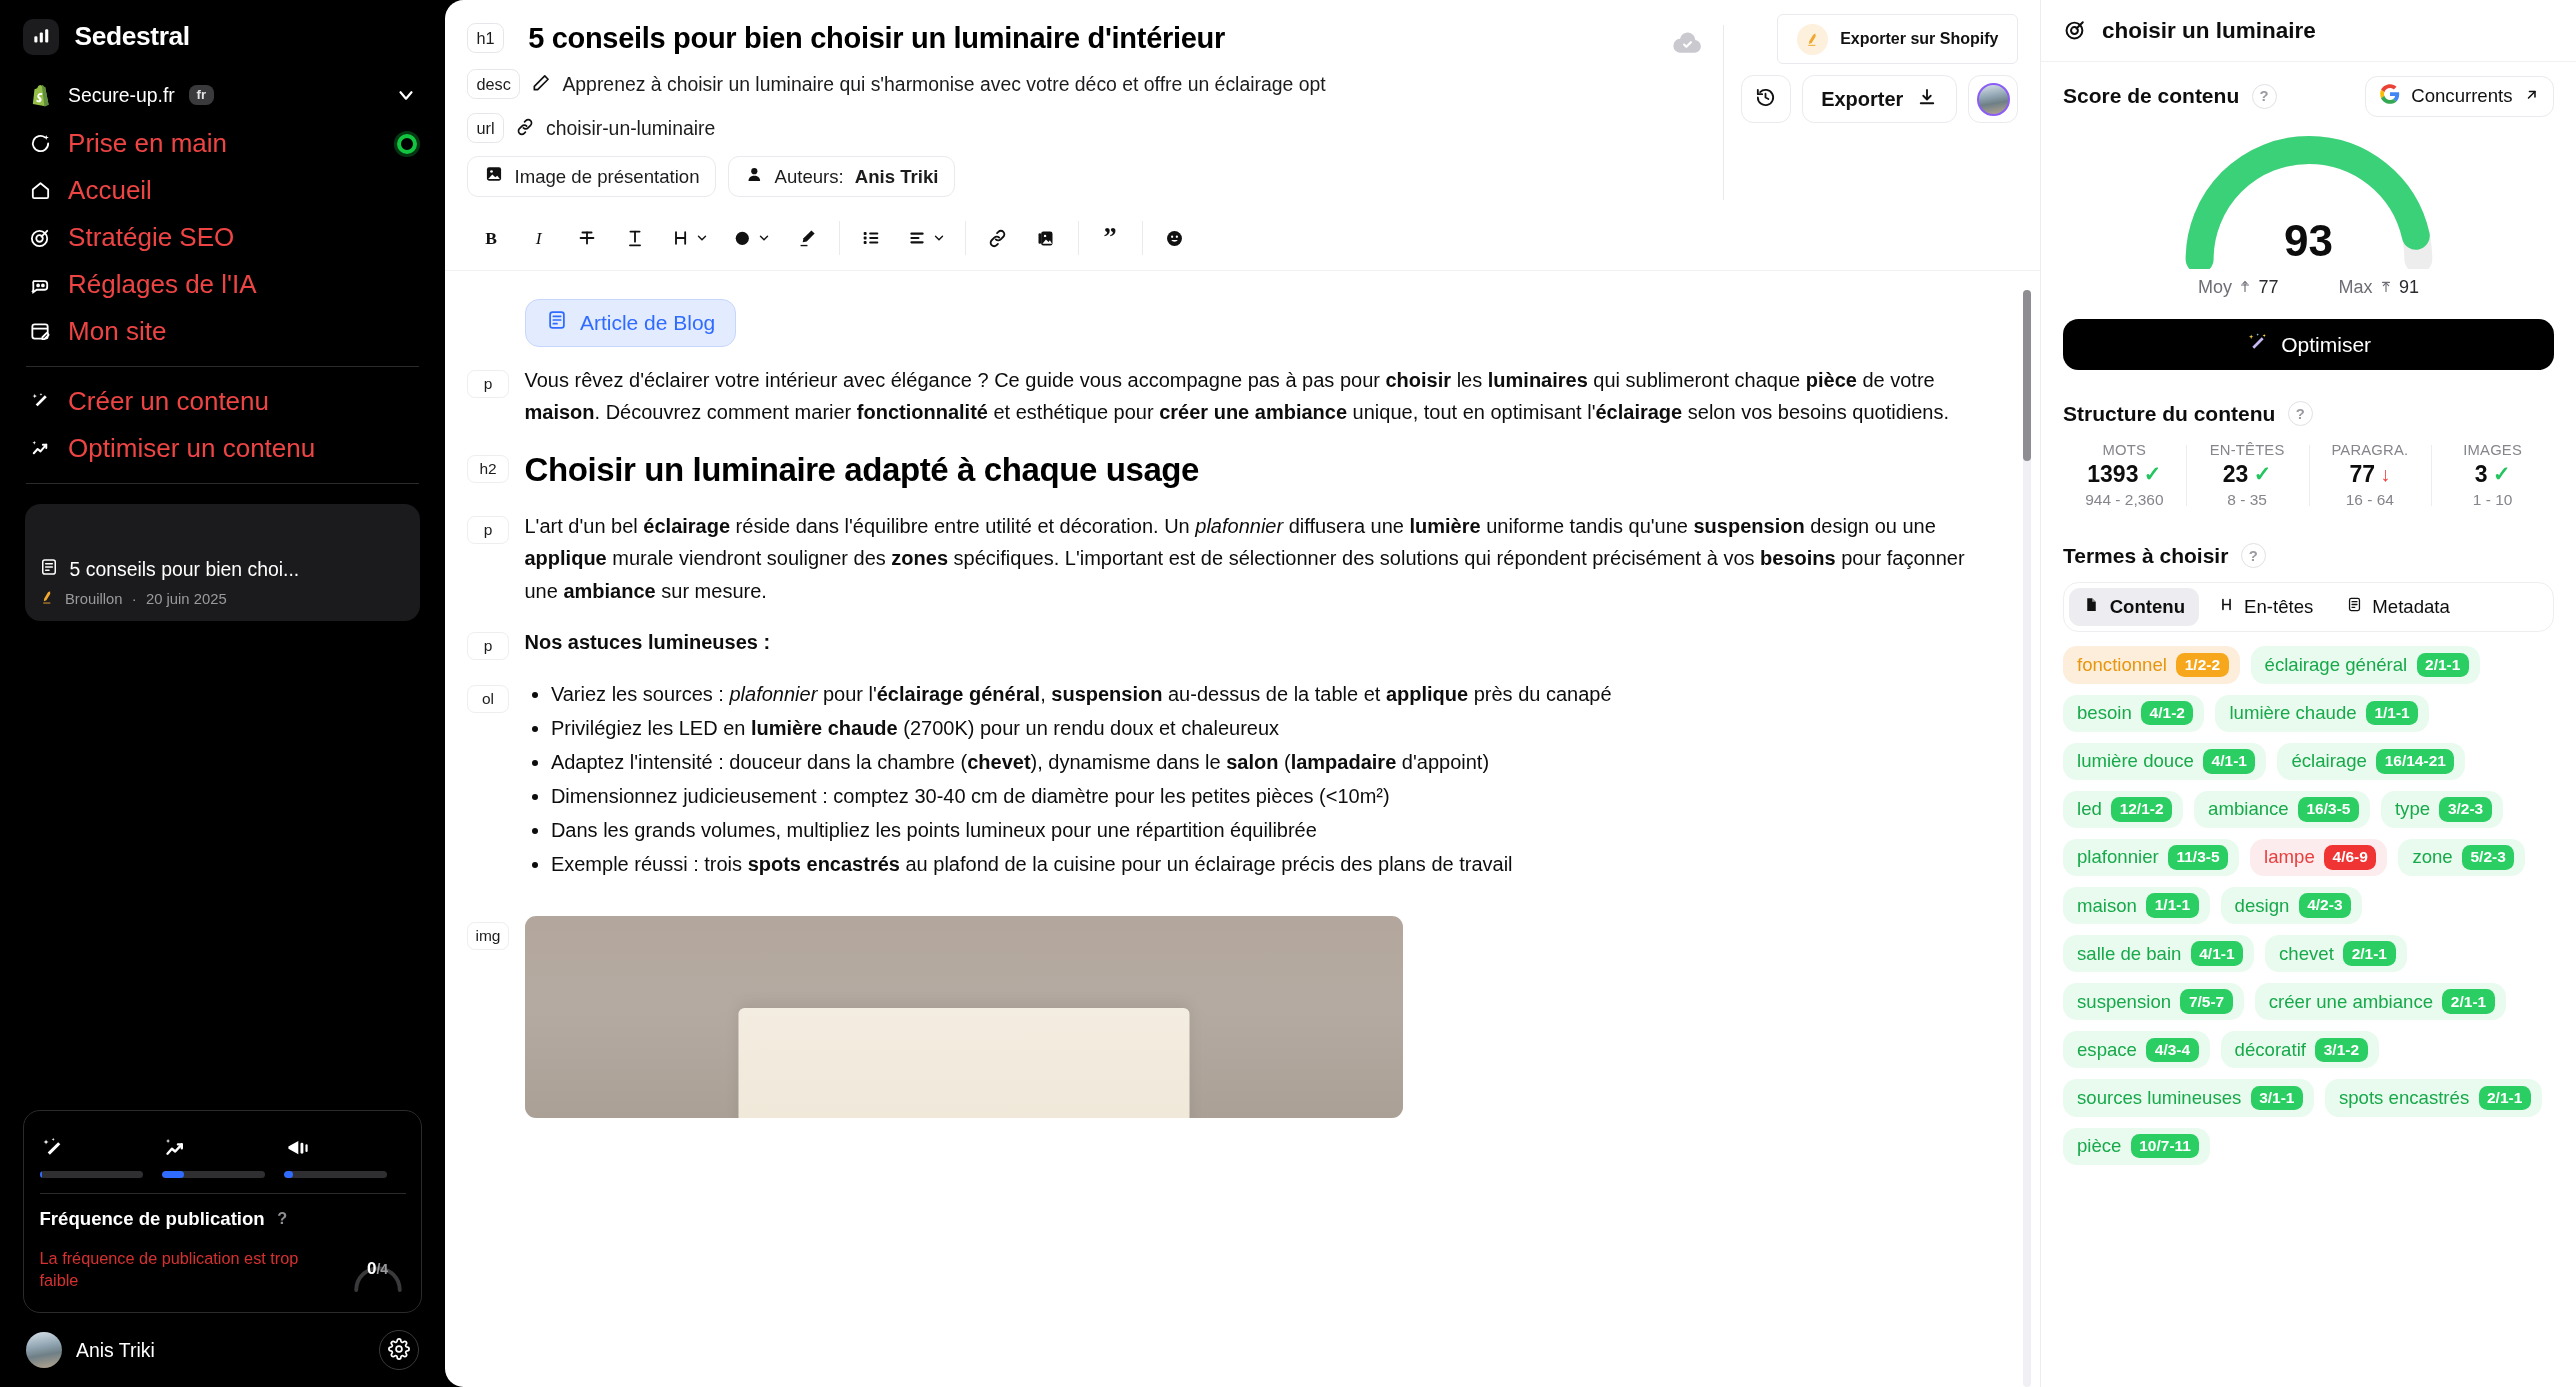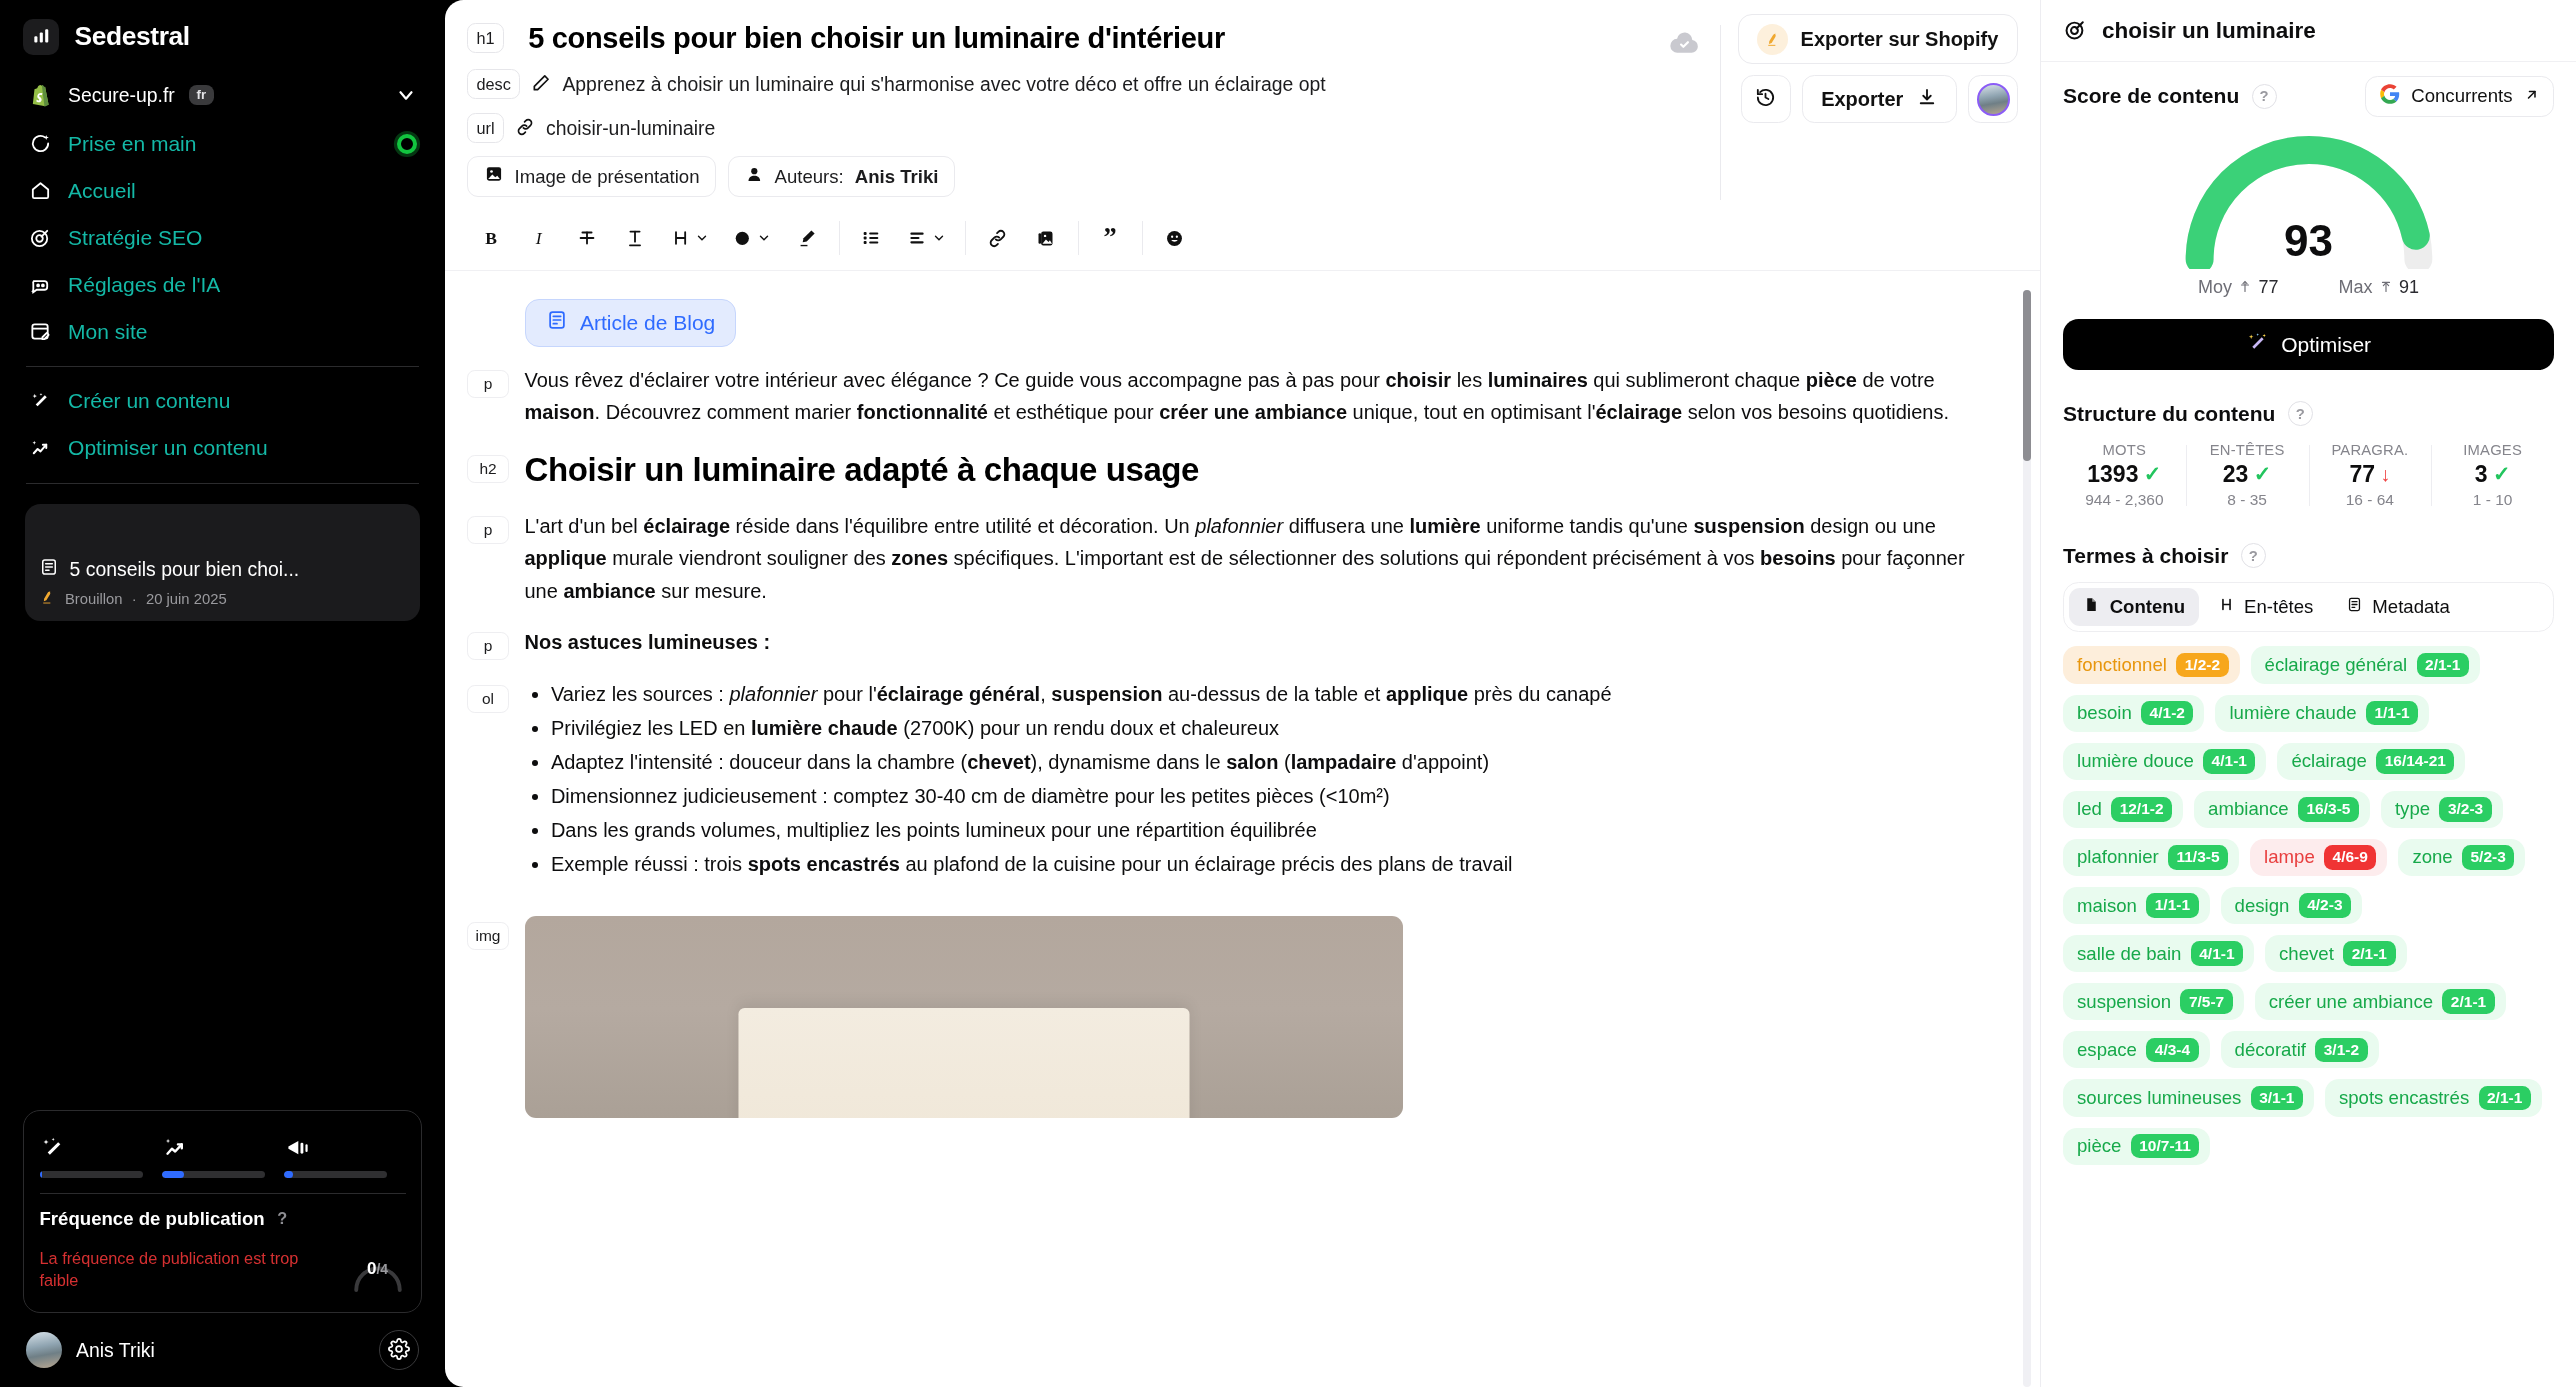--- a/index.html
+++ b/index.html
@@ -31,21 +31,21 @@
   .shopify-ic { width: 26.4px; height: 26.4px; display:flex; align-items:center; justify-content:center;}
   .site-name { color: #fff; font-size: 19.4px; font-weight: 500; }
   .lang-pill {
     background: #3a3a3c; color: #e3e3e6; font-size: 13.2px; font-weight: 600;
     border-radius: 7.8px; padding: 2.3px 7.8px; line-height: 1.2;
   }
   .chev { margin-left: auto; color: #fff; display:flex; }
 
   .nav-item {
     display: flex; align-items: center; gap: 14px; height: 47px; padding: 0 4.7px;
-    color: #14b8a6; font-size: 21px; cursor: pointer;
+    color: #ef4444; font-size: 26px; cursor: pointer;
   }
   .nav-item .ic { width: 26.4px; height: 26.4px; display:flex; align-items:center; justify-content:center; flex:0 0 26.4px;}
   .status-dot {
     margin-left: auto; width: 20px; height: 20px; border-radius: 50%;
     border: 4.7px solid #12c43f; background: #000;
     box-shadow: 0 0 0 3.1px rgba(18,196,63,0.28);
   }
   .divider { height: 0.8px; background: #2b2b2d; margin: 11px 3.1px; }
 
   .doc-card {
@@ -101,22 +101,22 @@
     border-radius: 11px; padding: 7px 15.5px; font-size: 18.6px; color: #1c1c1e; cursor: pointer; background:#fff;
   }
   .meta-btn b { font-weight: 700; }
   .meta-btn .lbl { font-weight: 400; }
 
   .ed-head-right { display: flex; align-items: flex-start; gap: 0; padding-left: 17px; flex: 0 0 auto; }
   .cloud-ic { padding: 17px 20px 0 0; }
   .vline { width: 0.8px; background: #eaeaee; align-self: stretch; margin: 11px 17px 7.8px 0; }
   .ed-btns { display: flex; flex-direction: column; gap: 11px; align-items: flex-end; }
   .btn-shopify {
-    display: flex; align-items: center; gap: 12.4px; border: 0.8px solid #eaeaee; border-radius: 14px;
-    padding: 8.5px 18.6px; font-size: 20px; font-weight: 700; color: #111; background:#fff; cursor: pointer; justify-content: flex-end;
+    display: flex; align-items: center; gap: 12.4px; border: 0.8px solid #eaeaee; border-radius: 6px;
+    padding: 8.5px 18.6px; font-size: 16px; font-weight: 700; color: #111; background:#fff; cursor: pointer; justify-content: flex-end;
   }
   .shop-badge { width: 31px; height: 31px; border-radius: 50%; background: #fdf0dc; display: flex; align-items: center; justify-content: center; }
   .btn-row2 { display: flex; gap: 11px; }
   .icon-btn { width: 50px; height: 48px; border: 0.8px solid #eaeaee; border-radius: 12.4px; display: flex; align-items: center; justify-content: center; background: #fff; cursor: pointer; }
   .btn-export { display: flex; align-items: center; gap: 14px; border: 0.8px solid #eaeaee; border-radius: 12.4px; padding: 0 18.6px; height: 48px; font-size: 20px; font-weight: 700; color: #111; background:#fff; cursor: pointer; }
   .avatar-btn { width: 50px; height: 48px; border: 0.8px solid #eaeaee; border-radius: 12.4px; display: flex; align-items: center; justify-content: center; background:#fff; cursor:pointer;}
   .avatar-ring { width: 33px; height: 33px; border-radius: 50%; border: 2.3px solid #8b5cf6; background: linear-gradient(170deg,#d9e3ea 0%,#8fa4b1 40%,#6f7f86 62%,#b9a892 100%); }
 
   .toolbar { display: flex; align-items: center; gap: 0; padding: 6.2px 22px 7.8px 22px; border-bottom: 0.8px solid #f0f0f3;}
   .tb { width: 48px; height: 48px; display: flex; align-items: center; justify-content: center; cursor: pointer; border-radius: 9.3px; color:#000; }

